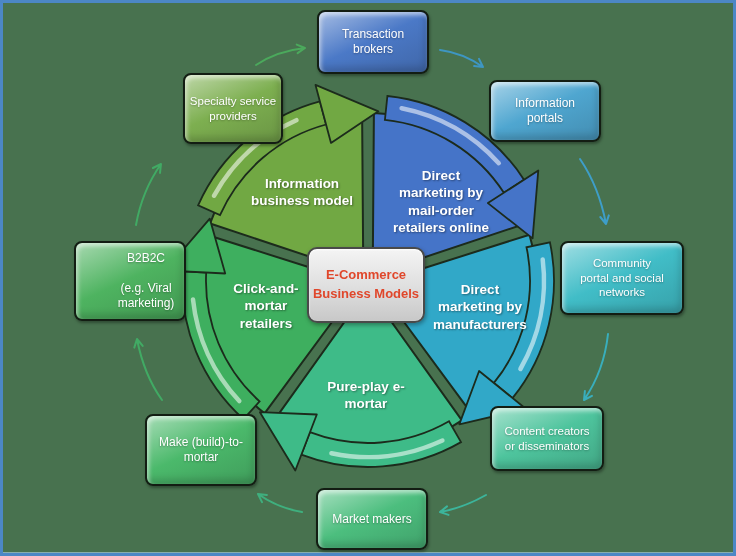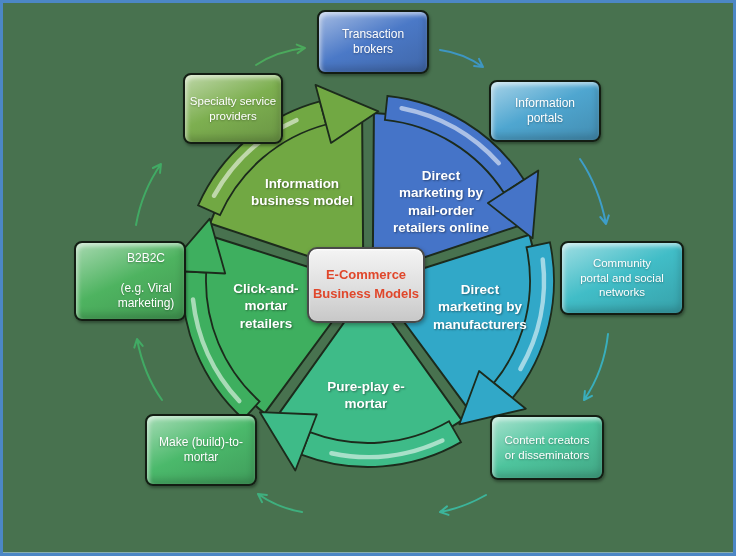--- a/index.html
+++ b/index.html
@@ -21,21 +21,21 @@
     color:#fff;text-align:center;
   }
   .node-label{
     display:block;width:100%;white-space:pre-line;font-size:12px;line-height:1.25;
     padding:2px 3px;text-shadow:0 1px 2px rgba(0,0,0,.3);
   }
   .small .node-label{font-size:11.5px;}
   .n-transaction{left:314px;top:7px;width:112px;height:64px;}
   .n-information{left:486px;top:77px;width:112px;height:62px;}
   .n-community{left:557px;top:238px;width:124px;height:74px;}
-  .n-content{left:487px;top:412px;width:114px;height:65px;}
+  .n-content{left:487px;top:403px;width:114px;height:65px;}
   .n-market{left:313px;top:485px;width:112px;height:62px;}
   .n-make{left:142px;top:411px;width:112px;height:72px;}
   .n-b2b2c{left:71px;top:238px;width:112px;height:80px;padding-left:32px;}
   .n-specialty{left:144px;top:70px;width:100px;height:71px;margin-left:36px;}
   .wedge-label{
     position:absolute;color:#fff;font-weight:bold;font-size:13.5px;line-height:1.28;
     text-align:center;white-space:pre-line;text-shadow:1px 1px 2px rgba(0,0,0,.4);
     pointer-events:none;
   }
   .wl-multichannel{left:229px;top:172px;width:140px;}
@@ -100,20 +100,23 @@
   </div>
   <div class="node n-community small" style="--c: #41BDC7; --cl: rgb(160,222,227); --cd: rgb(55,161,169);">
     <span class="node-label">Community
 portal and social
 networks</span>
   </div>
   <div class="node n-content small" style="--c: #4EC49D; --cl: rgb(167,226,206); --cd: rgb(66,167,133);">
     <span class="node-label">Content creators
 or disseminators</span>
   </div>
+  <div class="node n-market" style="--c: #4CBE7E; --cl: rgb(166,223,191); --cd: rgb(65,162,107);">
+    <span class="node-label">Market makers</span>
+  </div>
   <div class="node n-make" style="--c: #4BB96B; --cl: rgb(165,220,181); --cd: rgb(64,157,91);">
     <span class="node-label">Make (build)-to-
 mortar</span>
   </div>
   <div class="node n-b2b2c" style="--c: #4EB360; --cl: rgb(167,217,176); --cd: rgb(66,152,82);">
     <span class="node-label">B2B2C
 
 (e.g. Viral
 marketing)</span>
   </div>

